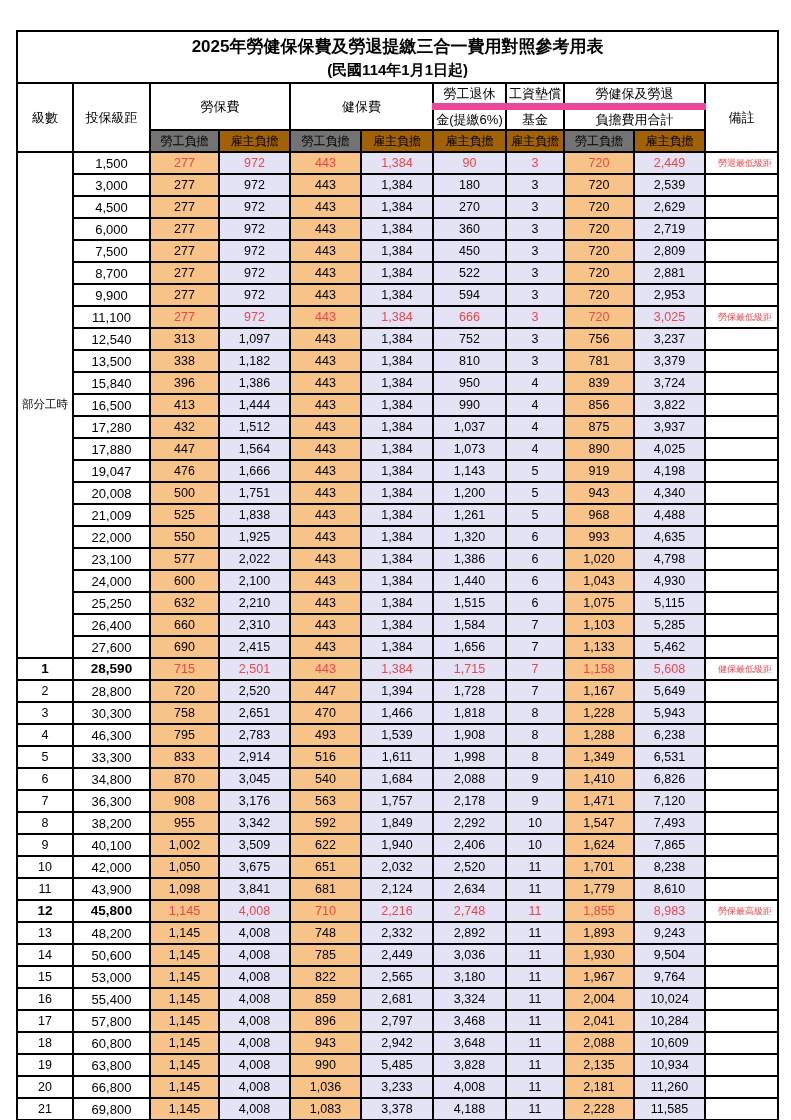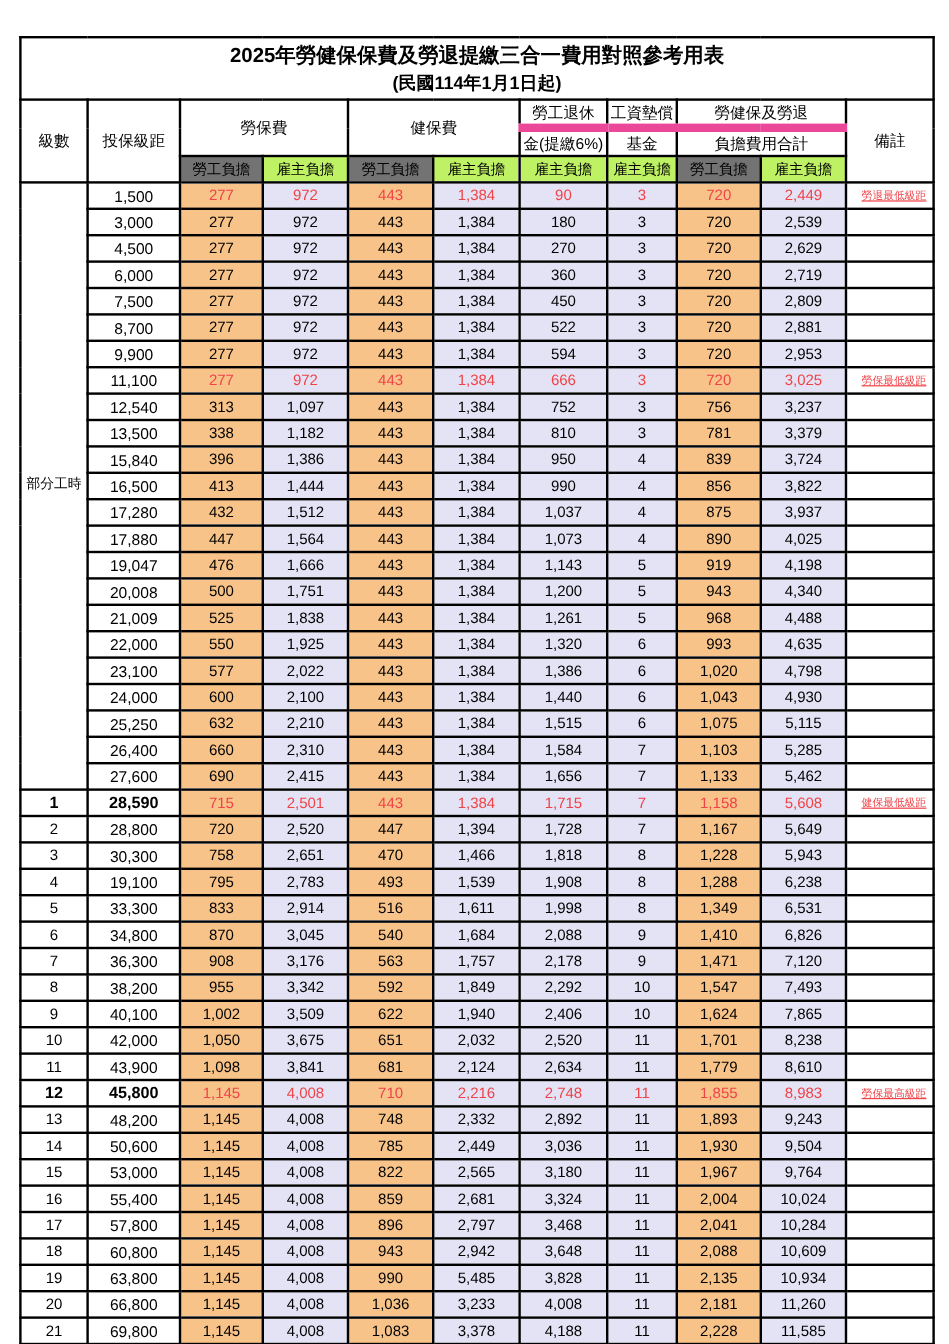--- a/index.html
+++ b/index.html
@@ -26,22 +26,22 @@
   .grp-top{border-bottom:1px solid #555;}
   .grp-bot{border-top:7px solid #ec4899;}
   .subhead{font-size:12px;height:20px;}
   .head-span{font-size:13px;}
   
   td{font-size:12.5px;height:20px;line-height:1;}
   td.bracket{font-size:13px;}
   td.emp{background:#F8C389;}
   td.er{background:#E4E3F5;}
   th.emp{background:#737373;}
-  th.er{background:#bef264;}
-  td.remark{font-size:9px;padding:0 12px;text-decoration:underline;}
+  th.er{background:#a16207;}
+  td.remark{font-size:9px;padding:0 12px;}
   tr.hl td.val, tr.hl td.remark{color:#EF4348;}
   tr.bold-row td.level, tr.bold-row td.bracket{font-weight:bold;font-size:13.5px;}
   td.part-time{font-size:11.5px;background:#fff;}
 </style>
 </head>
 <body>
 
 <div class="sheet">
   <table>
     <colgroup>
@@ -402,21 +402,21 @@
           <td class="val emp">470</td>
           <td class="val er">1,466</td>
           <td class="val er">1,818</td>
           <td class="val er">8</td>
           <td class="val emp">1,228</td>
           <td class="val er">5,943</td>
           <td class="remark"></td>
         </tr>
         <tr>
           <td class="level">4</td>
-          <td class="bracket">19,100</td>
+          <td class="bracket">46,300</td>
           <td class="val emp">795</td>
           <td class="val er">2,783</td>
           <td class="val emp">493</td>
           <td class="val er">1,539</td>
           <td class="val er">1,908</td>
           <td class="val er">8</td>
           <td class="val emp">1,288</td>
           <td class="val er">6,238</td>
           <td class="remark"></td>
         </tr>

